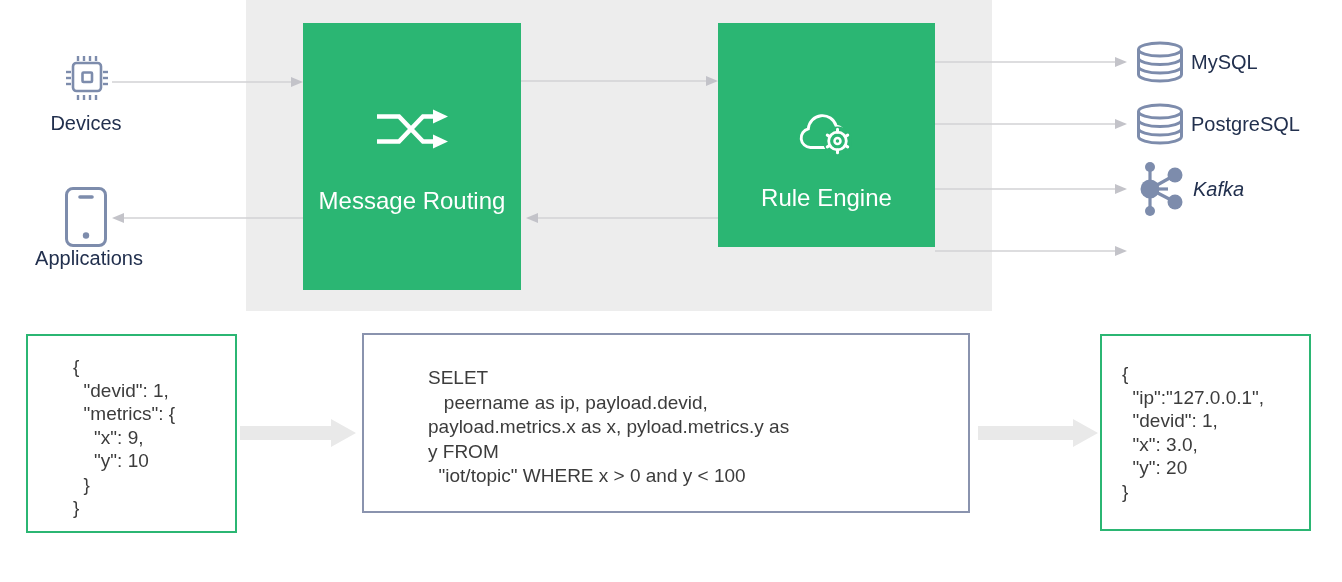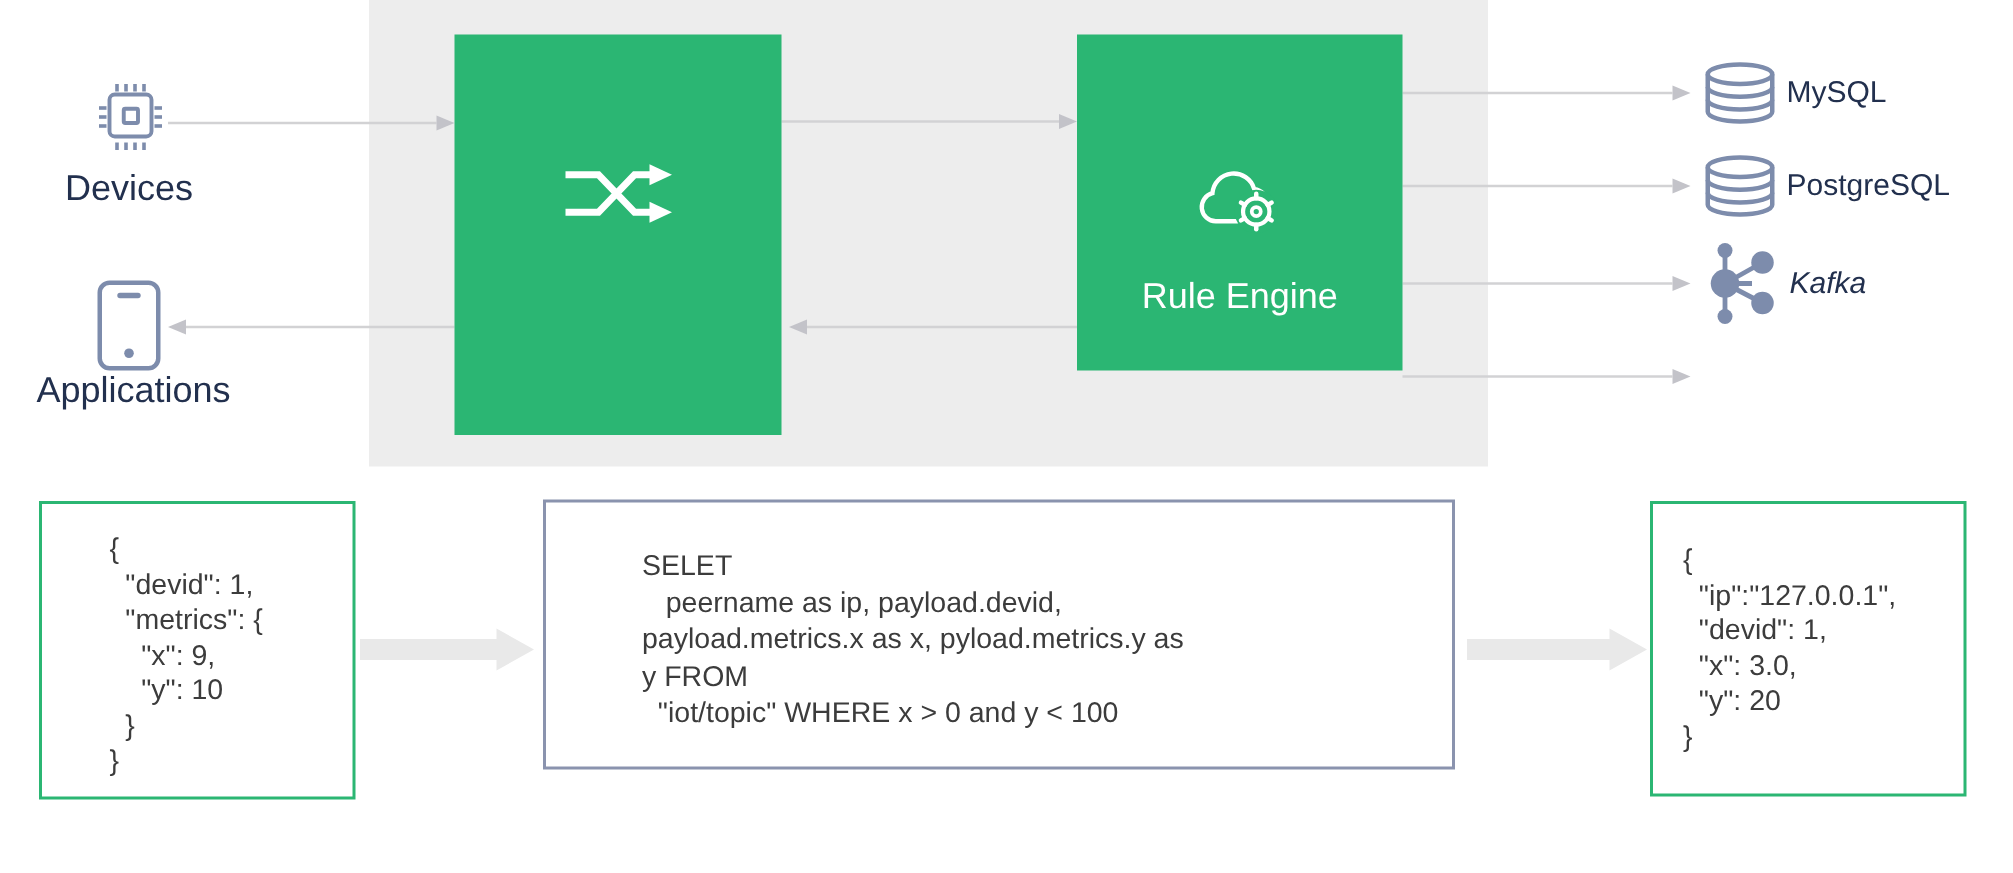--- a/index.html
+++ b/index.html
@@ -22,21 +22,21 @@
   .block .icon { position:absolute; left:50%; transform:translateX(-50%); }
   .block-mr .icon { top:80px; }
   .block-re .icon { top:84px; }
   .block-label { position:absolute; width:100%; text-align:center; font-size:24px;
                  line-height:30px; color:var(--box-text-white,#FFFFFF); }
   .block-mr .block-label { top:163px; }
   .block-re .block-label { top:160px; }
 
   .slate { color:var(--icon-slate,#7D8CAC); }
   .node-icon { position:absolute; }
-  .node-label { position:absolute; color:var(--label-navy,#22304E); font-size:24px; text-align:center; }
+  .node-label { position:absolute; color:var(--label-navy,#22304E); font-size:20px; text-align:center; }
 
   .output-row { position:absolute; display:flex; align-items:center; gap:6px; }
   .output-label { color:var(--label-navy,#22304E); font-size:20px; white-space:nowrap; }
 
   pre.code { position:absolute; background:#ffffff; color:var(--code-text,#3C3C3C);
              font-family:"Liberation Sans", sans-serif; font-size:19px; white-space:pre; }
   .green-border { border:2px solid var(--brand-green,#2BB673); }
   .slate-border { border:2px solid var(--sql-border,#8A93AE); }
   #input-json-box  { left:26px;   top:334px; width:211px; height:199px; padding:19px 0 0 45px; line-height:23.5px; }
   #sql-box         { left:362px;  top:333px; width:608px; height:180px; padding:31px 0 0 64px; line-height:24.5px; }
@@ -117,20 +117,21 @@
   </svg>
   <div class="node-label" style="left:24px; top:247px; width:130px;">Applications</div>
 
   <div class="block block-mr">
     <svg class="icon" width="76" height="52" viewBox="0 0 76 52" fill="none" stroke="#FFFFFF">
       <path d="M3 13.5 H25 L49 38.5 H60" stroke-width="4.6"></path>
       <path d="M3 38.5 H25 L49 13.5 H60" stroke-width="4.6"></path>
       <polygon points="59,6.5 74,13.5 59,20.5" fill="#FFFFFF" stroke="none"></polygon>
       <polygon points="59,31.5 74,38.5 59,45.5" fill="#FFFFFF" stroke="none"></polygon>
     </svg>
+    <div class="block-label">Message Routing</div>
   </div>
 
   <div class="block block-re">
     <svg class="icon" width="60" height="52" viewBox="0 0 60 52" fill="none">
       <path d="M13.5 40.5 a9.5 9.5 0 0 1 -2.2 -18.7 a14.2 14.2 0 0 1 27.8 -2.9 a10.2 10.2 0 0 1 8.8 10.1 M13.5 40.5 H28" stroke="#FFFFFF" stroke-width="2.9" stroke-linecap="round"></path>
       <circle cx="40.5" cy="34" r="14.5" fill="var(--brand-green,#2BB673)" stroke="none"></circle>
       <g stroke="#FFFFFF">
         <circle cx="40.5" cy="34" r="8.8" stroke-width="2.8"></circle>
         <circle cx="40.5" cy="34" r="3" stroke-width="2.5"></circle>
         <g stroke-width="3" stroke-linecap="round">

